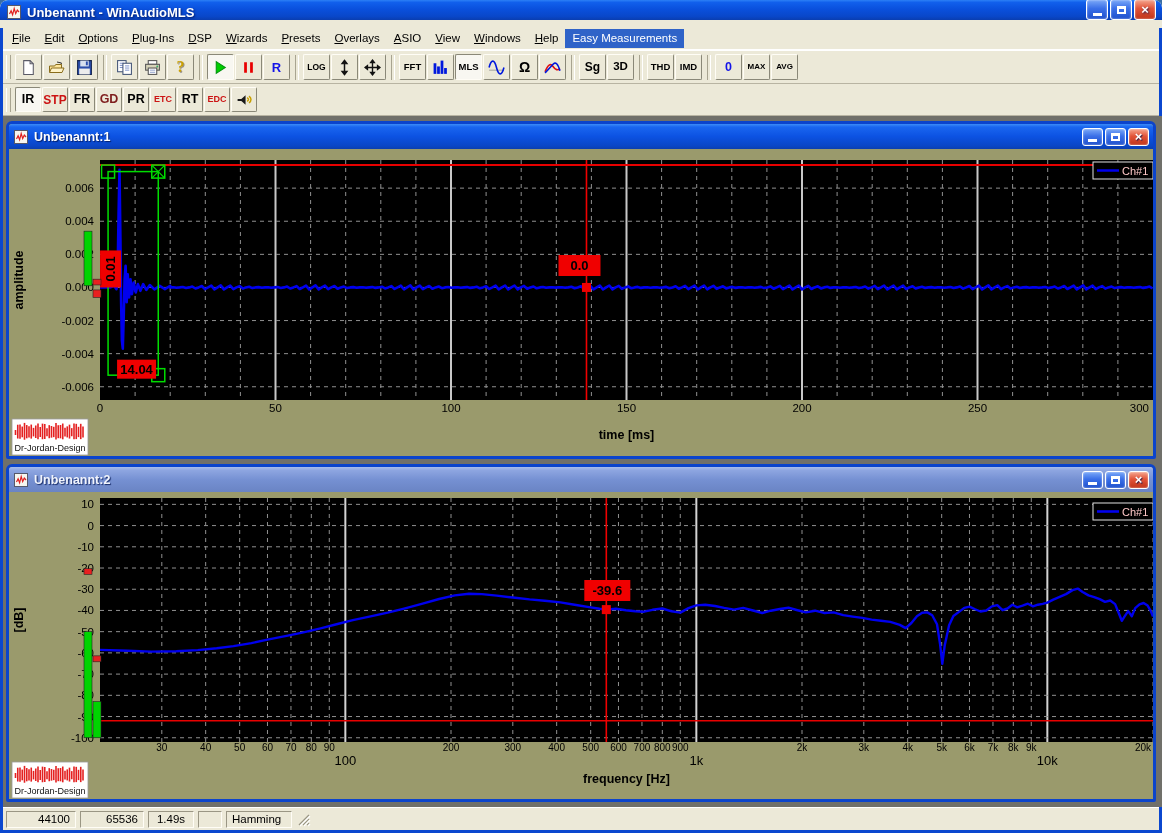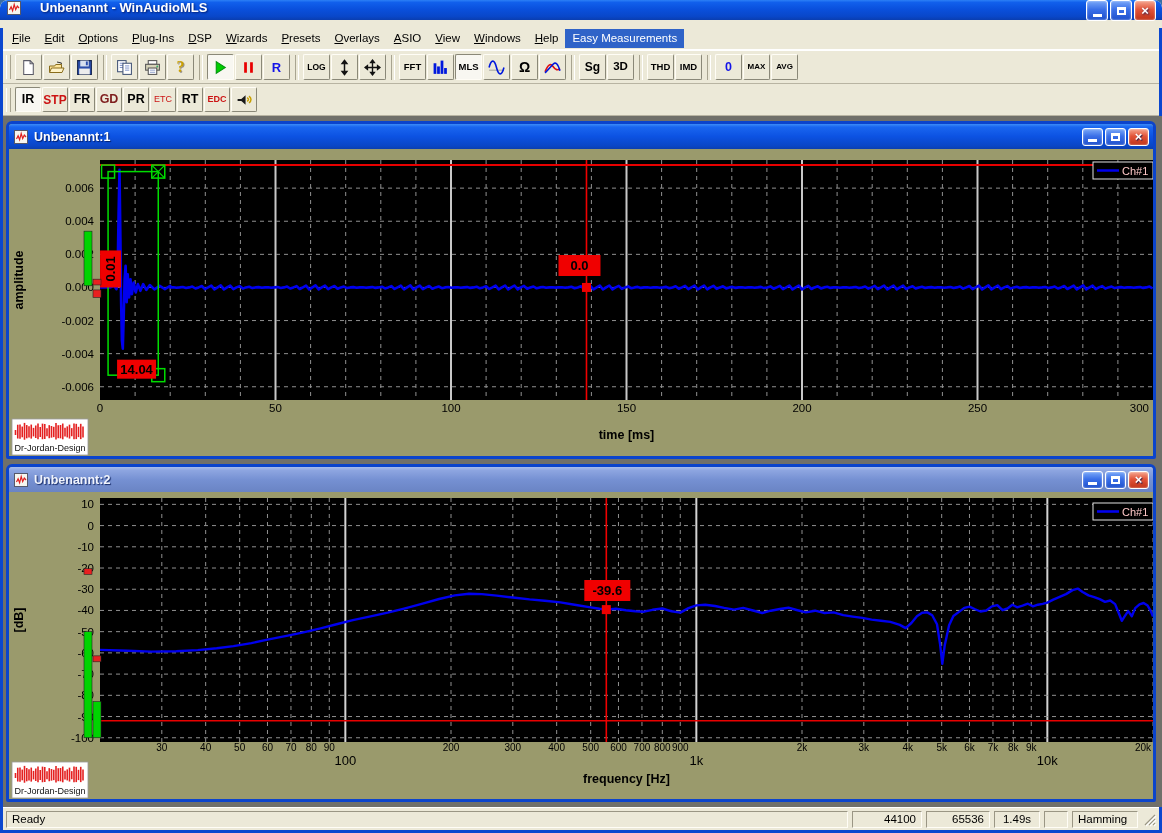--- a/index.html
+++ b/index.html
@@ -1,21 +1,21 @@
 <!DOCTYPE html>
 <html><head>
 <meta charset="utf-8">
 <style>
   html,body{margin:0;padding:0;background:#3a6ea5;}
   body{width:1162px;height:833px;overflow:hidden;font-family:"Liberation Sans",sans-serif;}
   #root{position:relative;width:1162px;height:833px;background:#ece9d8;overflow:hidden;border-radius:8px 8px 0 0;}
   
   .titlebar{position:absolute;left:0;top:0;width:1162px;height:20px;box-sizing:border-box;
     background:linear-gradient(180deg,#2c80f6 0%,#1160ec 12%,#0a50dd 45%,#0947c9 82%,#0a3eb0 100%);
-    border-radius:7px 7px 0 0;display:flex;align-items:flex-start;gap:18px;padding:0 6px;
+    border-radius:7px 7px 0 0;display:flex;align-items:flex-end;gap:5px;padding:0 6px;
     color:#fff;font-size:13px;font-weight:bold;text-shadow:1px 1px 2px rgba(0,20,90,.8);}
   .edge{position:absolute;background:#0b47cf;}
   #edgeL{left:0;top:28px;width:3px;height:802px;}
   #edgeR{right:0;top:28px;width:3px;height:802px;}
   #edgeB{left:0;top:830px;width:1162px;height:3px;}
   .aicon{width:16px;height:16px;display:inline-block;flex:0 0 16px;}
   .aicon svg{width:16px;height:16px;}
   .ttext{flex:1;overflow:hidden;white-space:nowrap;}
   .cbtns{display:flex;gap:2px;}
   .wbtn{width:21px;height:18px;border:1px solid #fff;border-radius:3px;box-sizing:border-box;
@@ -252,21 +252,21 @@
       <div class="tbtn">
         <span style="font-weight: bold; font-size: 12.5px; color: rgb(0, 0, 0);">FR</span>
       </div>
       <div class="tbtn">
         <span style="font-weight: bold; font-size: 12.5px; color: #7f1d1d;">GD</span>
       </div>
       <div class="tbtn">
         <span style="font-weight: bold; font-size: 12.5px; color: rgb(0, 0, 0);">PR</span>
       </div>
       <div class="tbtn">
-        <span style="font-weight: normal; font-size: 9px; color: rgb(204, 20, 20);">ETC</span>
+        <span style="font-weight: bold; font-size: 9px; color: rgb(204, 20, 20);">ETC</span>
       </div>
       <div class="tbtn">
         <span style="font-weight: bold; font-size: 12.5px; color: rgb(0, 0, 0);">RT</span>
       </div>
       <div class="tbtn">
         <span style="font-weight: bold; font-size: 9px; color: rgb(204, 20, 20);">EDC</span>
       </div>
       <div class="tbtn">
         <svg viewBox="0 0 16 16">
           <path d="M1.5 9.5h3.5L9 13V4L5 7.5H1.5z" fill="#1a1a1a"></path>
@@ -558,21 +558,20 @@
               <line x1="68.75" x2="68.75" y1="4.809964328475486" y2="20.12669044768301" stroke="#e42020" stroke-width="1.6"></line>
               <line x1="71" x2="71" y1="7.434698998661614" y2="18.37686733422559" stroke="#e42020" stroke-width="1.6"></line>
               <text x="38" y="32" font-family="Liberation Sans, sans-serif" font-size="9" fill="#111" text-anchor="middle">Dr-Jordan-Design</text>
             </g>
           </svg>
         </div>
       </div>
     </div>
 
   <div class="statusbar">
-    <span class="spanel smsg">Ready</span>
   <div class="spanel sf0">44100</div>
       <div class="spanel sf1">65536</div>
       <div class="spanel sf2">1.49s</div>
       <div class="spanel sf3"></div>
       <div class="spanel sf4">Hamming</div>
       <span class="sgrip"><svg viewBox="0 0 15 15">
           <path d="M13 3L3 13M13 7L7 13M13 11l-2 2" stroke="#9a9684" stroke-width="1.4"></path>
           <path d="M14 4L4 14M14 8L8 14M14 12l-2 2" stroke="#fff" stroke-width="1.2"></path>
         </svg></span>
     </div>

